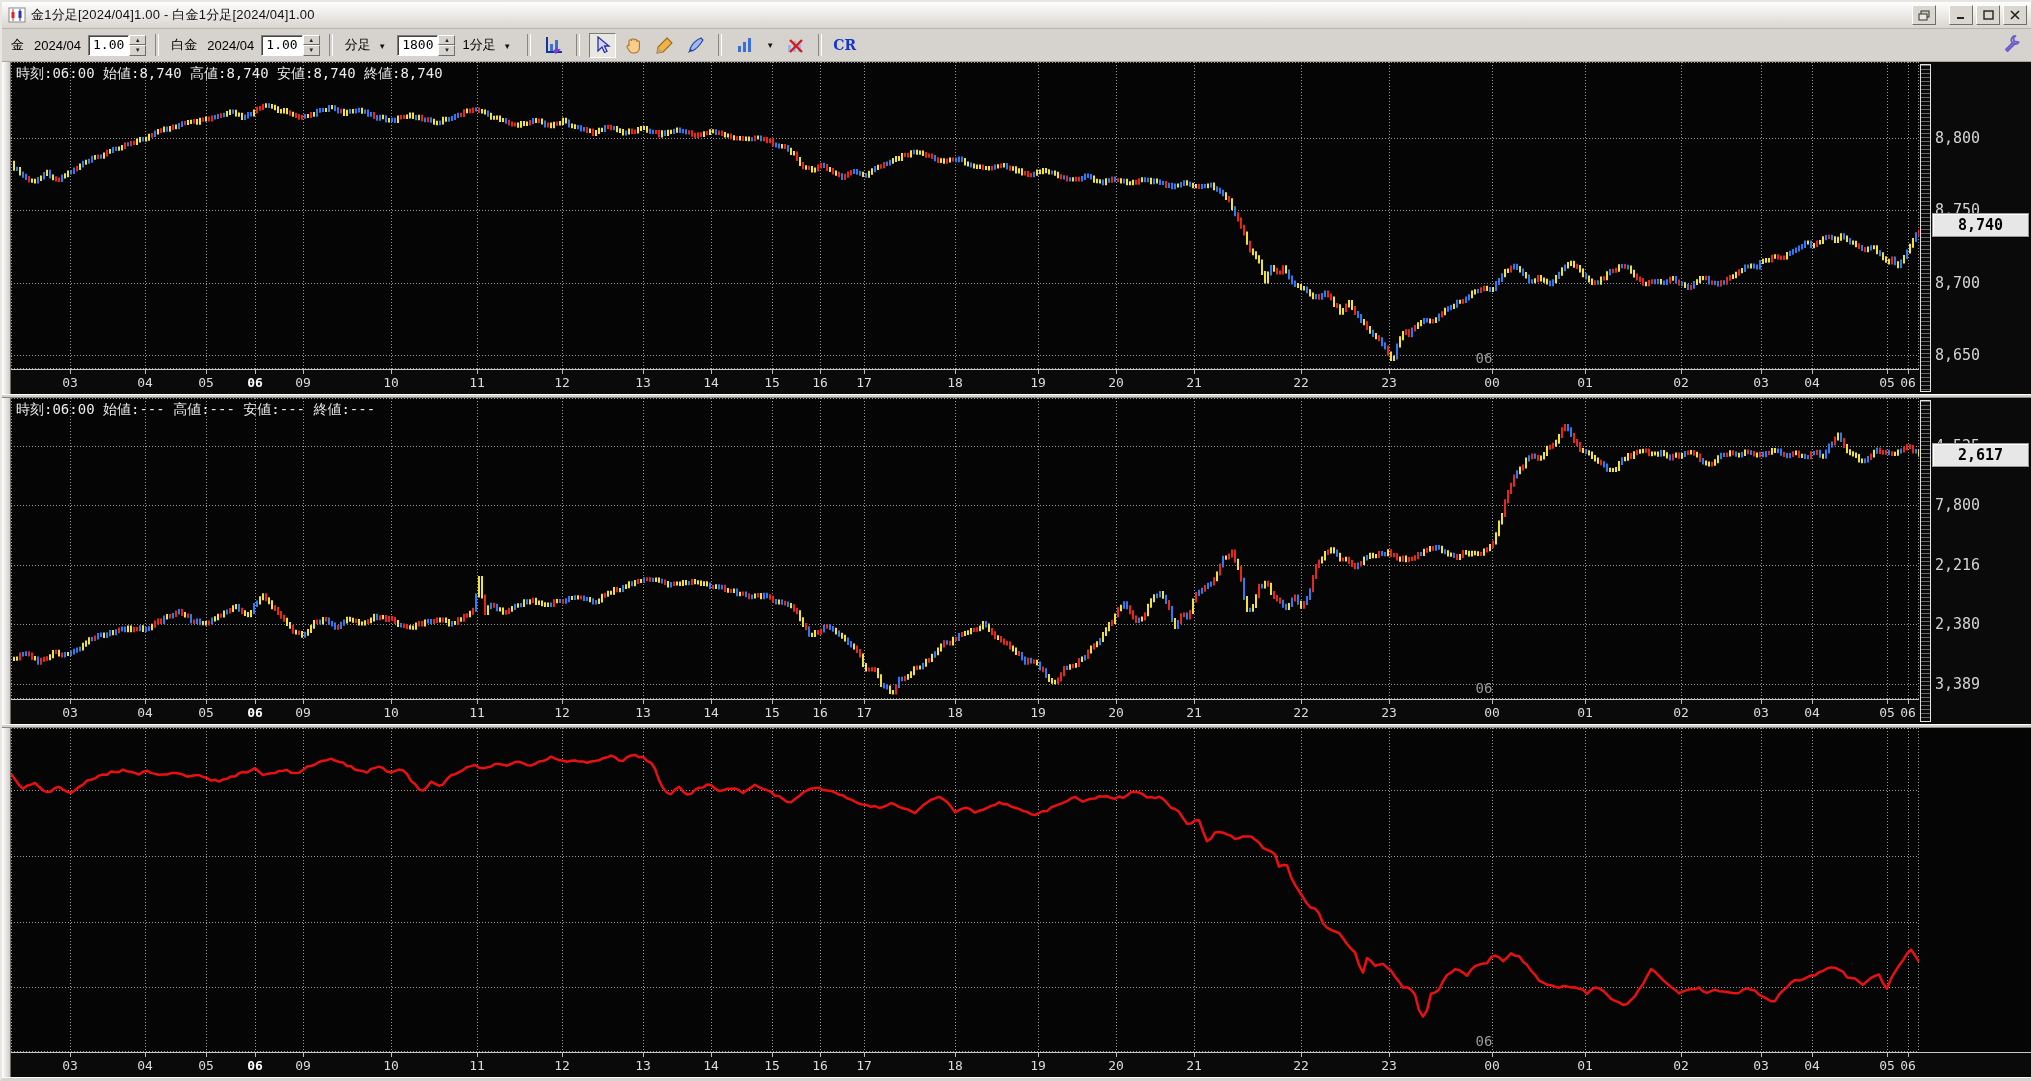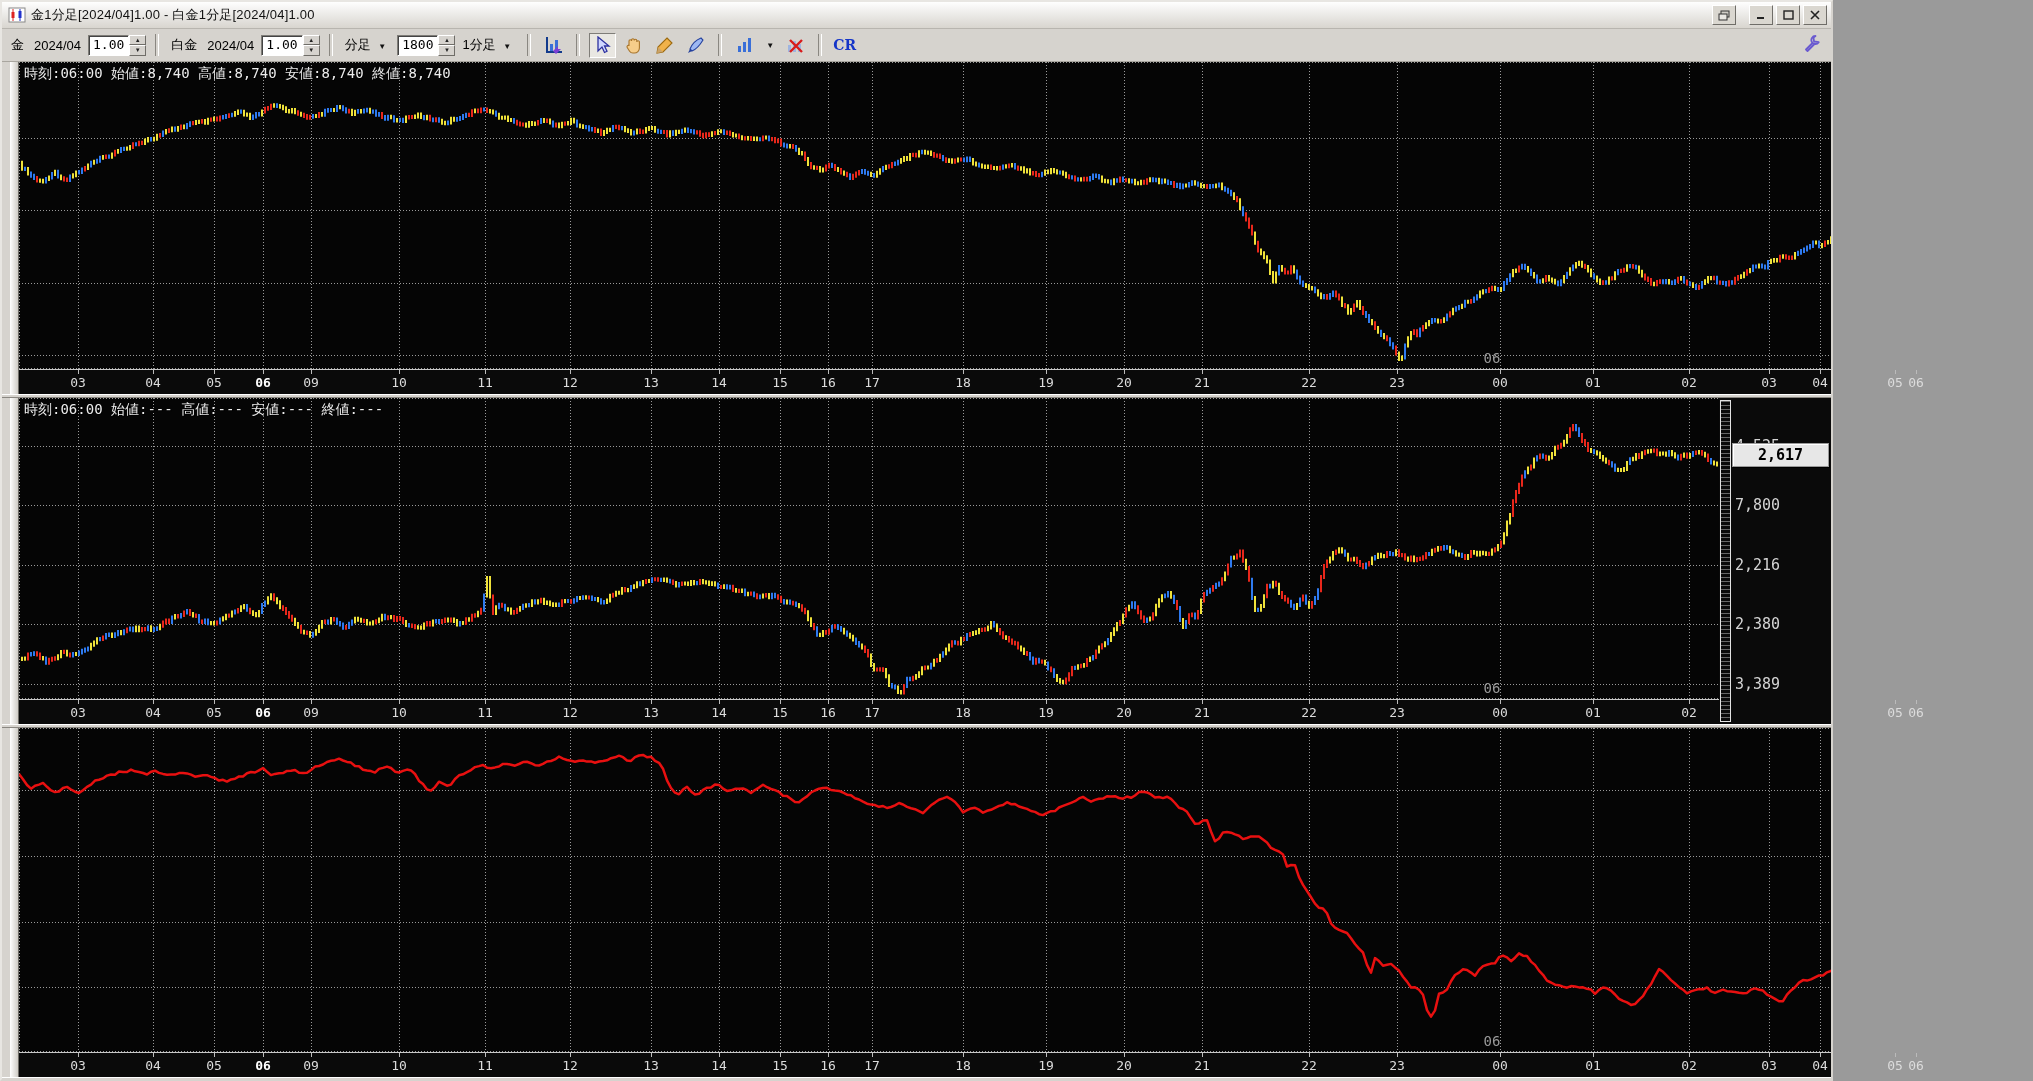--- a/index.html
+++ b/index.html
@@ -1,17 +1,17 @@
 <!DOCTYPE html>
 <html><head>
 <meta charset="utf-8">
 <style>
   html,body{margin:0;padding:0;background:#9a9a9a;}
   body{width:2033px;height:1081px;overflow:hidden;font-family:"Liberation Sans","DejaVu Sans",sans-serif;-webkit-font-smoothing:none;}
-  .window{width:1833px;height:1081px;box-sizing:border-box;border:2px solid #d6d3ce;border-top-color:#e8e6e2;border-left-color:#e8e6e2;background:#d6d3ce;display:flex;flex-direction:column;}
+  .window{width:2033px;height:1081px;box-sizing:border-box;border:2px solid #d6d3ce;border-top-color:#e8e6e2;border-left-color:#e8e6e2;background:#d6d3ce;display:flex;flex-direction:column;}
   
   .titlebar{height:26px;flex:0 0 26px;display:flex;align-items:center;padding:0 4px;background:linear-gradient(#fefefe,#d8d5cf);border-bottom:1px solid #b8b5af;}
   .titlebar .appicon{width:18px;height:16px;margin:0 5px 0 2px;}
   .title-text{font-size:13px;color:#111;letter-spacing:.2px;}
   .titlebar .spacer{flex:1;}
   .winbtn{width:24px;height:20px;margin-left:3px;background:#dad7d0;border:1px solid;border-color:#fff #6f6d68 #6f6d68 #fff;display:flex;align-items:center;justify-content:center;font-size:11px;color:#222;box-sizing:border-box;}
   .winbtn.gap{margin-right:10px;}
   
   .toolbar{height:32px;flex:0 0 32px;display:flex;align-items:center;padding:0 6px;background:#d6d3ce;border-bottom:1px solid #a9a69f;gap:4px;}
   .tb-label{font-size:13px;color:#000;padding:0 3px;}
@@ -21,21 +21,21 @@
   .spin-btns div{flex:1;background:#d6d3ce;border:1px solid;border-color:#fff #6f6d68 #6f6d68 #fff;font-size:6px;line-height:8px;text-align:center;color:#222;}
   .tb-sep{width:2px;height:22px;border-left:1px solid #8a8781;border-right:1px solid #fff;margin:0 5px;}
   .ddarrow{font-size:8px;color:#111;padding:0 4px;}
   .tbbtn{width:27px;height:25px;display:flex;align-items:center;justify-content:center;border:1px solid transparent;box-sizing:border-box;}
   .tbbtn.pressed{border-color:#7f7d78 #fff #fff #7f7d78;background:#e9e7e2;}
   .tbbtn svg{display:block;}
   .cr-text{font-size:14px;font-weight:bold;color:#1535c8;font-family:"DejaVu Serif",serif;}
   .tb-flex{flex:1;}
   .wrench{margin-right:4px;}
   
-  .panel{display:flex;flex-direction:row;background:#0f172a;position:relative;margin-left:8px;}
+  .panel{display:flex;flex-direction:row;background:#0f172a;position:relative;}
   .panel.p1{flex:0 0 332px;height:332px;}
   .panel.p2{flex:0 0 326px;height:326px;}
   .panel.p3{flex:0 0 349px;height:349px;}
   .splitter{flex:0 0 4px;height:4px;background:#d6d3ce;border-top:1px solid #fff;border-bottom:1px solid #8a8781;box-sizing:border-box;}
   .left-strip{flex:0 0 8px;background:linear-gradient(90deg,#ffffff,#cfccc6);border-right:1px solid #6f6d68;}
   .plot-col{flex:1;display:flex;flex-direction:column;min-width:0;}
   .plot{flex:1;position:relative;background:#050505;overflow:hidden;}
   .plot svg{position:absolute;left:0;top:0;}
   .info-line{position:absolute;left:5px;top:3px;font-family:"DejaVu Sans Mono",monospace;font-size:14px;color:#ececec;white-space:pre;z-index:3;text-shadow:1px 1px 0 #000;}
   .xaxis{flex:0 0 24px;position:relative;background:#0a0a0a;border-top:1px solid #c9c9c9;}
@@ -904,20 +904,28 @@
           <span class="tick" style="left:1750px"></span>
           <span class="xlab" style="left:1750px">03</span>
           <span class="tick" style="left:1801px"></span>
           <span class="xlab" style="left:1801px">04</span>
           <span class="tick" style="left:1876px"></span>
           <span class="xlab" style="left:1876px">05</span>
           <span class="tick" style="left:1897px"></span>
           <span class="xlab" style="left:1897px">06</span>
         </div>
     </div>
+    <div class="yaxis">
+      <div class="yscale-strip"></div>
+    <div class="ylab" style="top:67px">8,800</div>
+        <div class="ylab" style="top:139px">8,750</div>
+        <div class="ylab" style="top:212px">8,700</div>
+        <div class="ylab" style="top:284px">8,650</div>
+        <div class="price-badge" style="top:151px">8,740</div>
+      </div>
   </div>
   <div class="splitter"></div>
 
   <div class="panel p2">
     <div class="left-strip"></div>
     <div class="plot-col">
       <div class="plot">
         <div class="info-line">時刻:06:00 始値:--- 高値:--- 安値:--- 終値:---</div>
       <svg width="1908" height="301">
             <line x1="0.5" y1="0" x2="0.5" y2="301" stroke="#9a9a9a" stroke-width="1" stroke-dasharray="1 2"></line>

